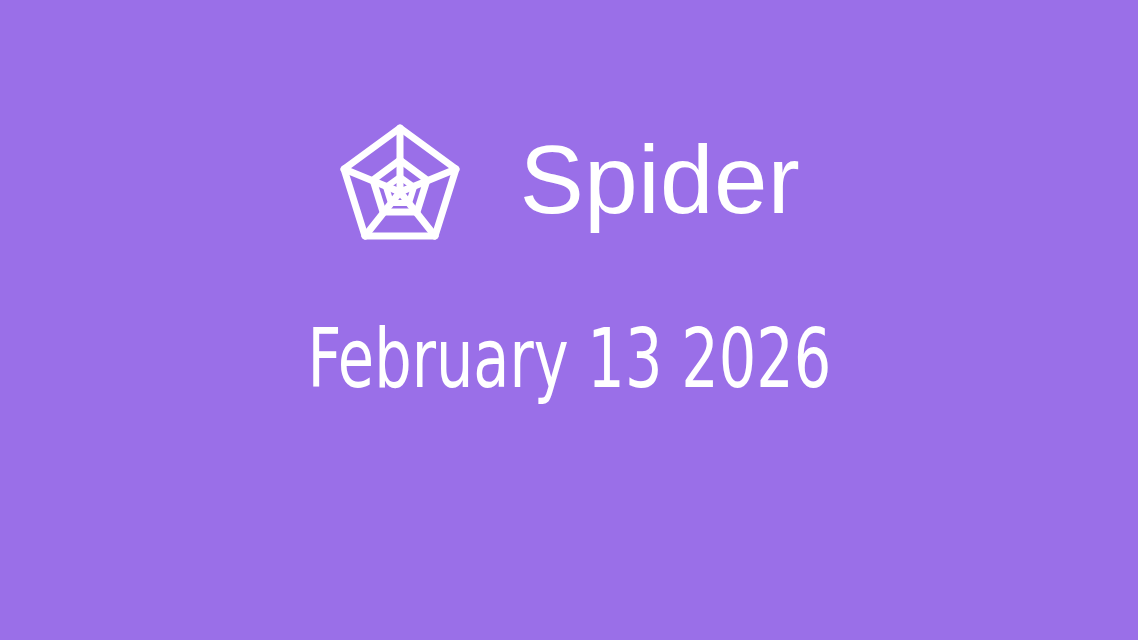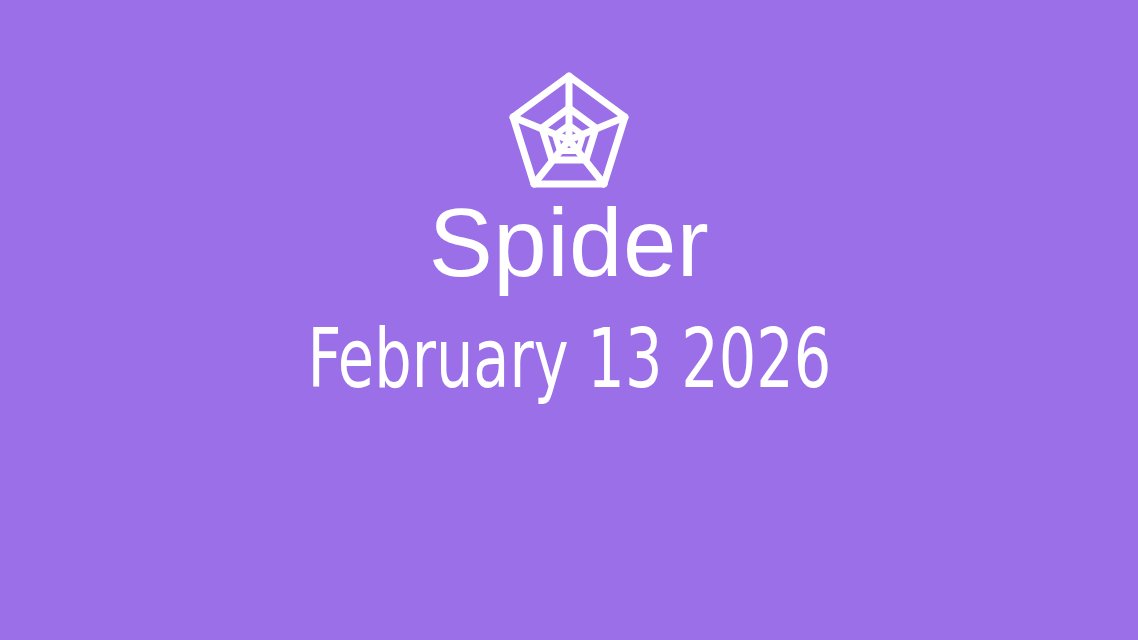--- a/index.html
+++ b/index.html
@@ -22,21 +22,21 @@
   }
 
   
   #title-row {
     position: absolute;
     left: 0;
     top: 110px;
     width: 1138px;
     height: 145px;
     display: flex;
-    flex-direction: column;
+    flex-direction: row;
     align-items: center;
     justify-content: center;
   }
   #game-icon {
     width: 124px;
     height: 126px;
     flex: 0 0 auto;
     display: block;
   }
   #icon-gap {

